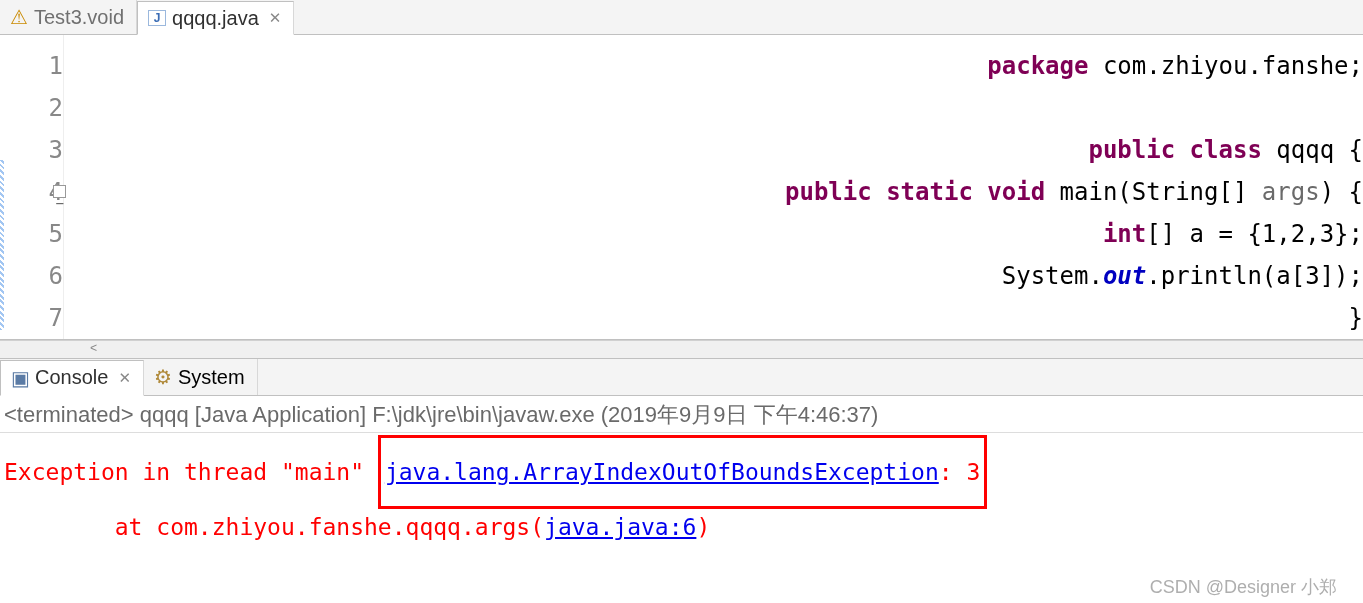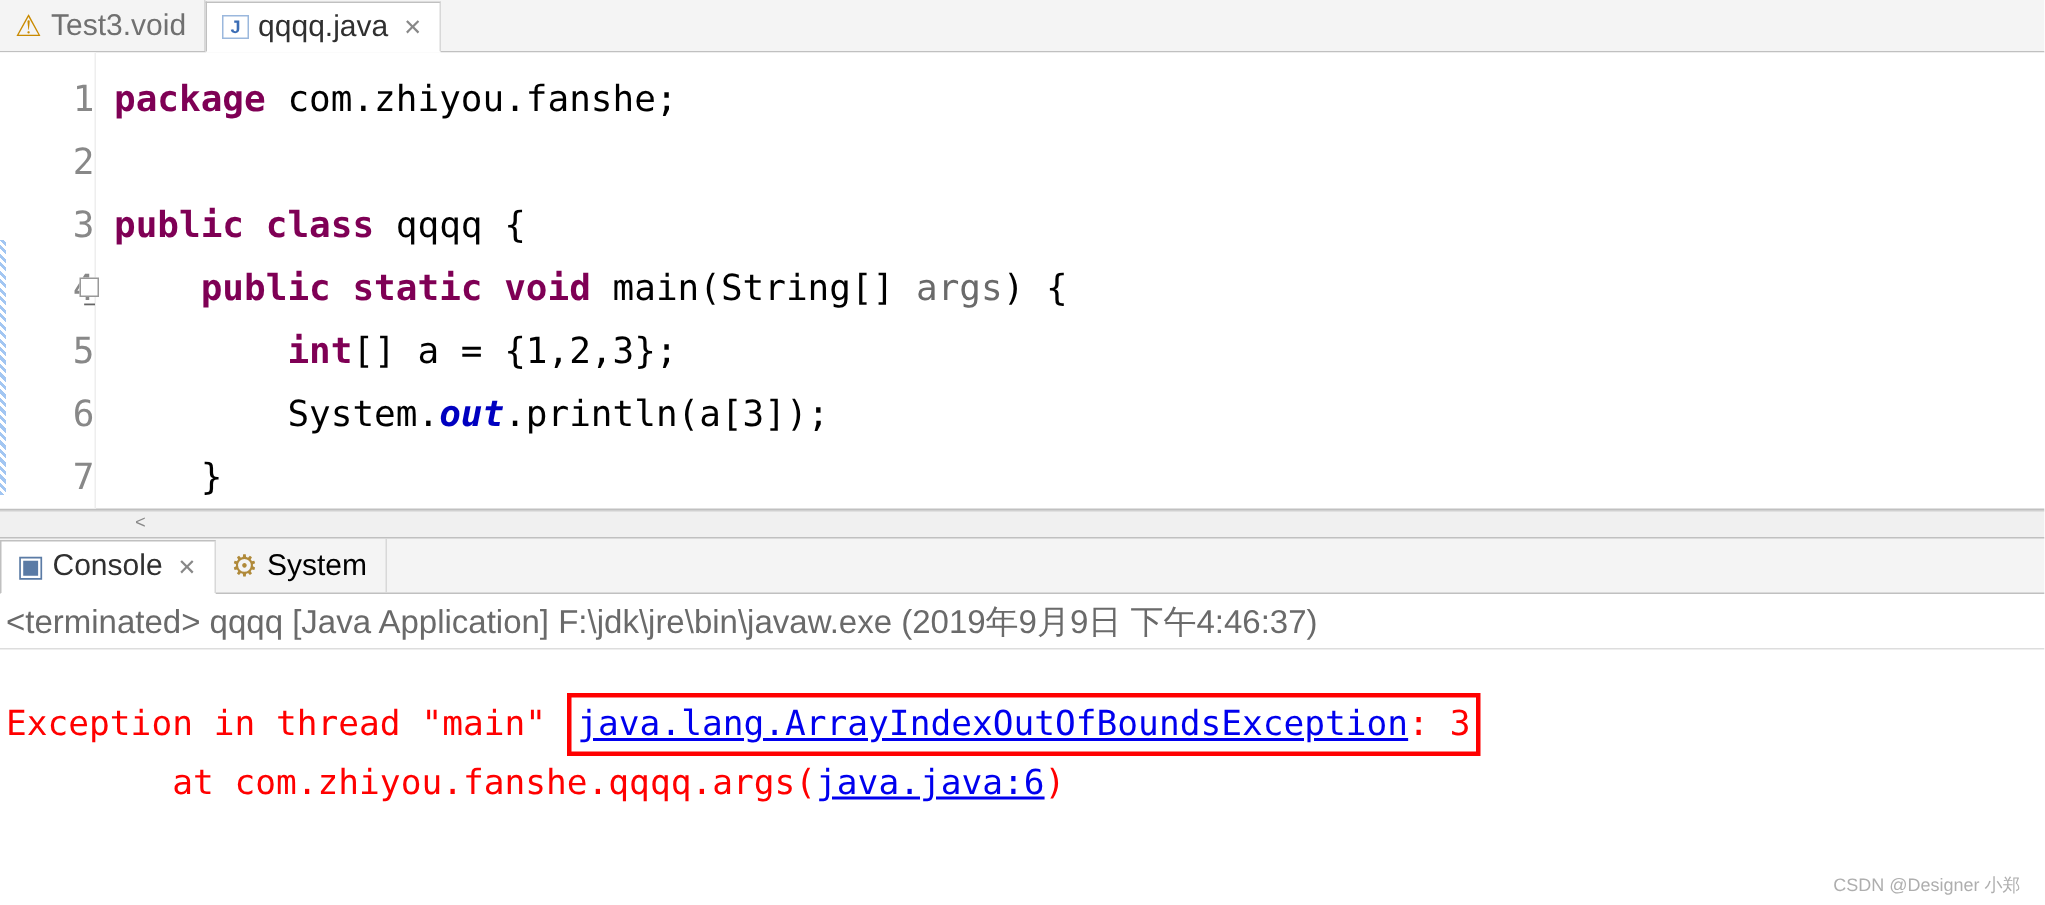--- a/index.html
+++ b/index.html
@@ -86,20 +86,21 @@
     position: absolute; right: -1px; top: 11px;
     font-size: 14px; color: #666;
   }
   .code {
     flex: 1;
     font-size: 24px;
     padding: 10px 0 0 12px;
     line-height: 42px;
     white-space: pre;
     font-family: Consolas, monospace;
+    text-align: right;
   }
   .kw { color: #7f0055; font-weight: bold; }
   .field-static { color: #0000c0; font-style: italic; font-weight: bold; }
   .plain { color: #000; }
   .param { color: #6a6a6a; }
   .hscroll {
     height: 18px;
     background: #f0f0f0;
     border-top: 1px solid #d0d0d0;
     position: relative;
@@ -131,29 +132,28 @@
     line-height: 36px;
     padding: 2px 4px 4px 4px;
     font-family: Consolas, monospace;
     white-space: pre;
     color: #ff0000;
     position: relative;
   }
   .link { color: #0000ee; text-decoration: underline; }
   .red-box {
     border: 3px solid #ff0000;
-    padding: 0 4px;
+    padding: 16px 4px;
     display: inline-block;
-    margin-top: 27px;
   }
   .watermark {
     position: absolute;
-    right: 16px; bottom: 4px;
+    right: 26px; bottom: 4px;
     font-family: "Segoe UI", sans-serif;
-    font-size: 12px;
+    font-size: 18px;
     color: rgba(120,120,120,0.6);
   }
   .jicon { display:inline-block; width:18px; text-align:center; }
   .close-x { font-size: 15px; color: #888; margin-left: 4px; }
 </style>
 </head>
 <body>
 
 <div class="tab-bar">
   <div class="tab">

